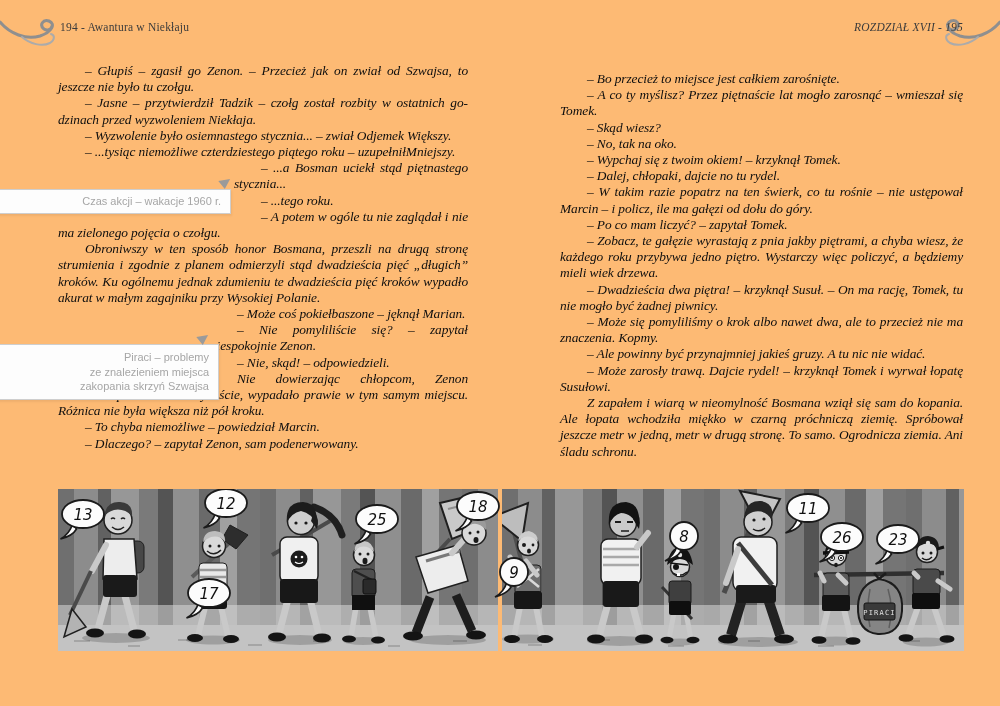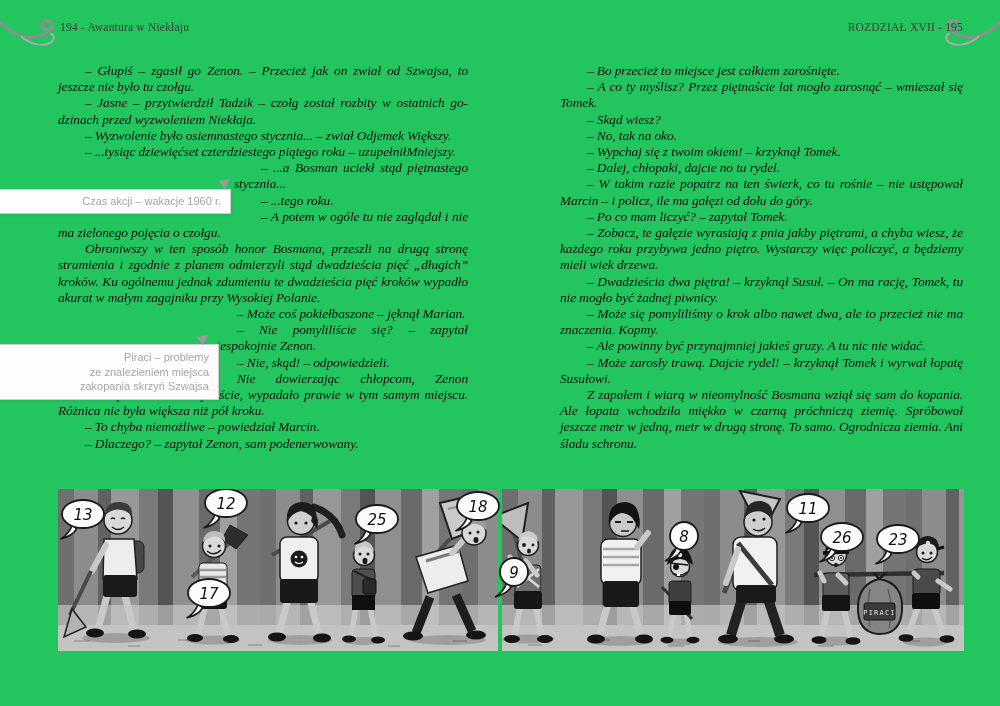--- a/index.html
+++ b/index.html
@@ -1,27 +1,27 @@
 <!DOCTYPE html>
 <html lang="pl"><head>
 <meta charset="utf-8">
 <style>
   html,body{margin:0;padding:0;background:#ffffff;}
-  .page{position:relative;width:1000px;height:706px;background:#22c55e;overflow:hidden;
+  .page{position:relative;width:1000px;height:706px;background:#fdba74;overflow:hidden;
         font-family:"Liberation Serif",serif;color:#111;}
   .running-head{position:absolute;top:21px;font-size:11.5px;color:#3b3b3b;letter-spacing:.2px;white-space:nowrap;}
   #head-left{left:60px;}
-  #head-right{right:37px;}
+  #head-right{right:37px;font-style:italic;}
   .ornament{position:absolute;top:12px;}
   #orn-left{left:0;}
   #orn-right{right:0;}
   .col{position:absolute;top:63px;text-align:justify;
        font-size:13.4px;line-height:16.2px;letter-spacing:-0.1px;color:#0e0e0e;}
   #col-left{left:58px;width:410px;}
-  #col-right{left:560px;width:403px;}
+  #col-right{left:560px;width:403px;margin-top:8px;}
   .col p{margin:0;text-indent:27px;font-style:italic;}
   .push{float:left;clear:left;}
   .push-note1{width:176px;height:49px;}
   .push-note2{width:152px;height:81px;}
   .margin-note{position:absolute;background:#fdfdfd;border:1px solid #cecece;
        box-shadow:1px 2px 2px rgba(0,0,0,.06);color:#a6a6a6;
        font-family:"Liberation Sans",sans-serif;text-align:right;z-index:2;}
   #note1{left:-6px;top:189px;width:226px;height:23px;line-height:23px;font-size:11px;padding-right:9px;}
   #note2{left:-6px;top:344px;width:214px;font-size:11px;line-height:14.5px;padding:5px 9px 5px 0;}
   .note-arrow{position:absolute;width:0;height:0;z-index:3;
@@ -59,21 +59,21 @@
     <div>Piraci – problemy</div>
     <div>ze znalezieniem miejsca</div>
     <div>zakopania skrzyń Szwajsa</div>
   </div>
   <div class="note-arrow" id="arrow2"></div>
 
   <div class="col" id="col-left">
     <p>– Głupiś – zgasił go Zenon. – Przecież jak on zwiał od Szwajsa, to jeszcze nie było tu czołgu.</p>
     <p>– Jasne – przytwierdził Tadzik – czołg został rozbity w ostatnich go­dzinach przed wyzwoleniem Niekłaja.</p>
     <p>– Wyzwolenie było osiemnastego stycznia... – zwiał Odjemek Większy.</p>
-    <p><span>– ...tysiąc dziewięćset czterdziestego piątego roku – uzupełnił</span><span class="push push-note1"></span><span>Mniejszy.</span></p>
+    <p><span>– ...tysiąc niemożliwe czterdziestego piątego roku – uzupełnił</span><span class="push push-note1"></span><span>Mniejszy.</span></p>
     <p>– ...a Bosman uciekł stąd piętnastego stycznia...</p>
     <p>– ...tego roku.</p>
     <p>– A potem w ogóle tu nie zaglądał i nie ma zielonego pojęcia o czołgu.</p>
     <p>Obroniwszy w ten sposób honor Bosmana, przeszli na drugą stronę strumienia i zgodnie z planem odmierzyli stąd dwadzieścia pięć „dłu­gich” kroków. Ku ogólnemu jednak zdumieniu te dwadzieścia pięć kro­ków wypadło akurat w małym zagajniku przy Wysokiej Polanie.</p>
     <p><span class="push push-note2"></span><span>– Może coś pokiełbaszone – jęknął Marian.</span></p>
     <p>– Nie pomyliliście się? – zapytał niespokojnie Zenon.</p>
     <p>– Nie, skąd! – odpowiedzieli.</p>
     <p>Nie dowierzając chłopcom, Zenon osobiście spraw­dził. Rzeczywiście, wypadało prawie w tym samym miejscu. Różnica nie była większa niż pół kroku.</p>
     <p>– To chyba niemożliwe – powiedział Marcin.</p>
     <p>– Dlaczego? – zapytał Zenon, sam podenerwowany.</p>

